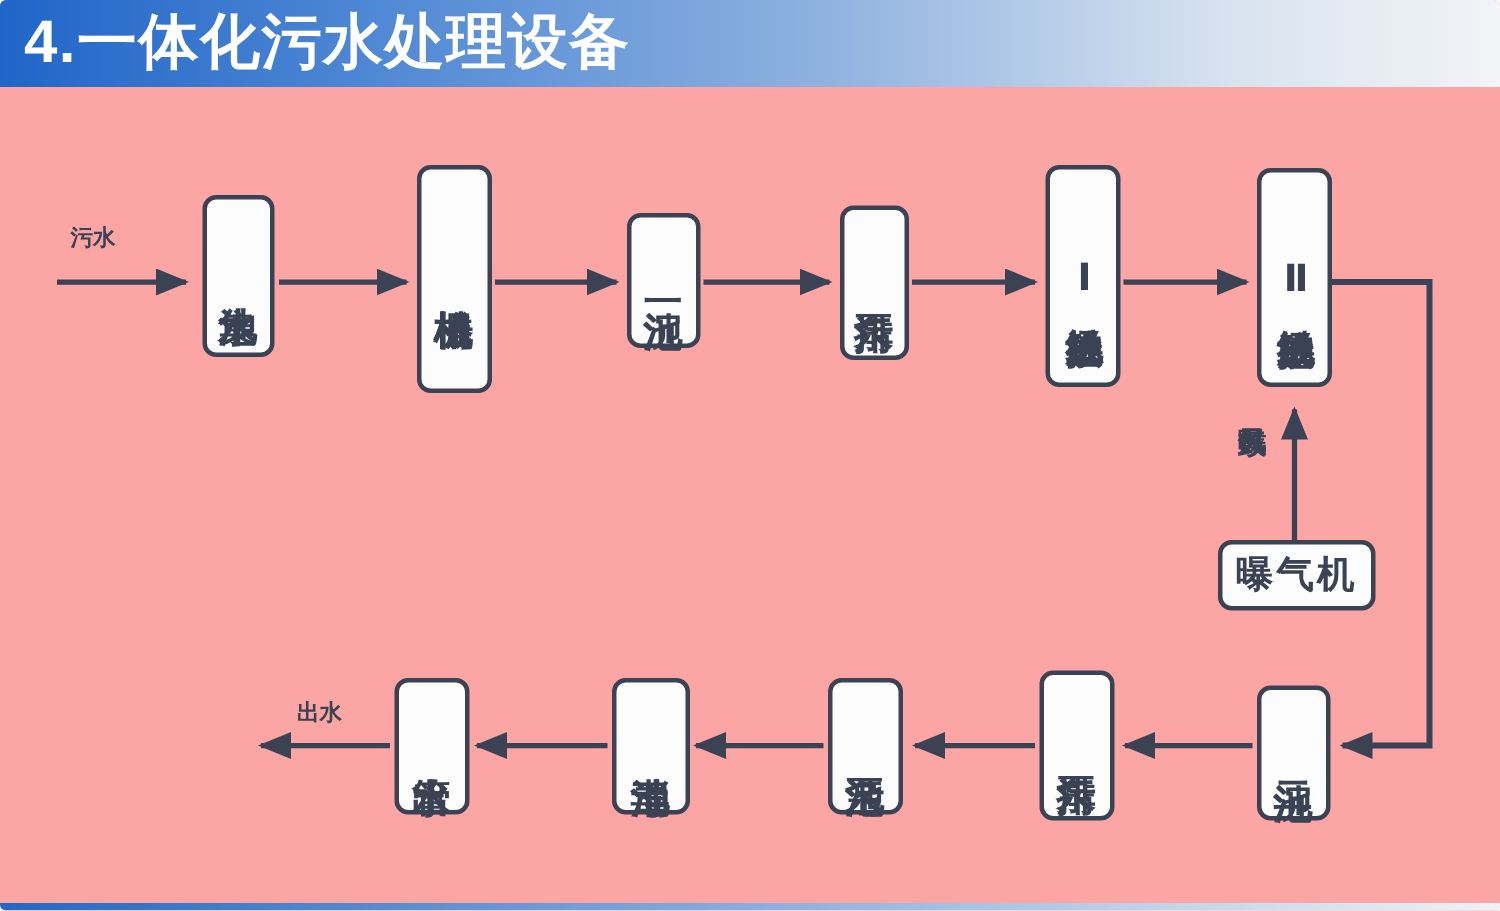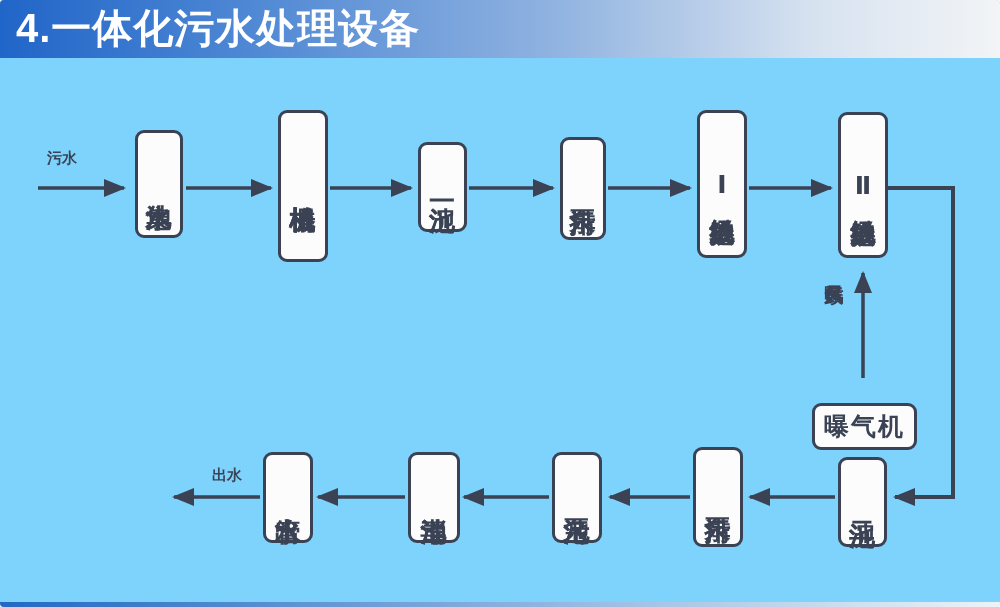--- a/index.html
+++ b/index.html
@@ -1,19 +1,19 @@
 <!DOCTYPE html>
 <html><head>
 <meta charset="utf-8">
 <style>
   html,body{margin:0;padding:0;background:#fff;}
   #slide{
     position:relative;
     width:1000px;height:607px;
-    background:#7dd3fc;
+    background:#fca5a5;
     overflow:hidden;
     font-family:"Liberation Sans","DejaVu Sans",sans-serif;
     border-radius:4px;
   }
   
   #titlebar{
     position:absolute;left:0;top:0;width:1000px;height:58px;
     background:linear-gradient(90deg,#2065c8 0%,#4f88d4 25%,#8fb2e0 55%,#d8e3f0 82%,#f2f4f6 100%);
   }
   #titlebar h1{
@@ -75,30 +75,30 @@
     <line x1="835" y1="497" x2="750" y2="497" marker-end="url(#ah)"></line>
     <line x1="690" y1="497" x2="610" y2="497" marker-end="url(#ah)"></line>
     <line x1="549" y1="497" x2="464" y2="497" marker-end="url(#ah)"></line>
     <line x1="405" y1="497" x2="318" y2="497" marker-end="url(#ah)"></line>
     <line x1="260" y1="497" x2="174" y2="497" marker-end="url(#ah)"></line>
 
     <line x1="863" y1="378" x2="863" y2="273" marker-end="url(#ah)"></line>
   </svg>
 
   <div class="lbl" style="left:47px;top:149px;">污水</div>
-  <div class="lbl" style="left:198px;top:466px;margin-left:14px;">出水</div>
+  <div class="lbl" style="left:198px;top:466px;">出水</div>
   <div class="lbl v" style="left:823px;top:270px;">鼓风曝气</div>
 
   <div class="node v" style="left:135px;top:130px;width:48px;height:108px;">集水池</div>
   <div class="node v" style="left:278px;top:110px;width:50px;height:152px;">机械栅格</div>
   <div class="node v" style="left:418px;top:142px;width:49px;height:90px;">一沉池</div>
   <div class="node v" style="left:560px;top:137px;width:46px;height:103px;">排污泵</div>
   <div class="node v" style="left:697px;top:110px;width:50px;height:148px;font-size:25px;">Ⅰ级接触池</div>
   <div class="node v" style="left:838px;top:112px;width:50px;height:146px;font-size:25px;">Ⅱ级接触池</div>
-  <div class="node h" style="left:812px;top:403px;width:105px;height:47px;">曝气机</div>
+  <div class="node h" style="left:812px;top:360px;width:105px;height:47px;">曝气机</div>
   <div class="node v" style="left:838px;top:457px;width:49px;height:90px;">二沉池</div>
   <div class="node v" style="left:693px;top:447px;width:50px;height:100px;">排污泵</div>
   <div class="node v" style="left:552px;top:452px;width:50px;height:91px;">污泵池</div>
   <div class="node v" style="left:408px;top:452px;width:52px;height:91px;">消毒池</div>
   <div class="node v" style="left:263px;top:452px;width:50px;height:91px;">出水管</div>
 
   <div id="bottombar"></div>
 </div>
 
 </body></html>

